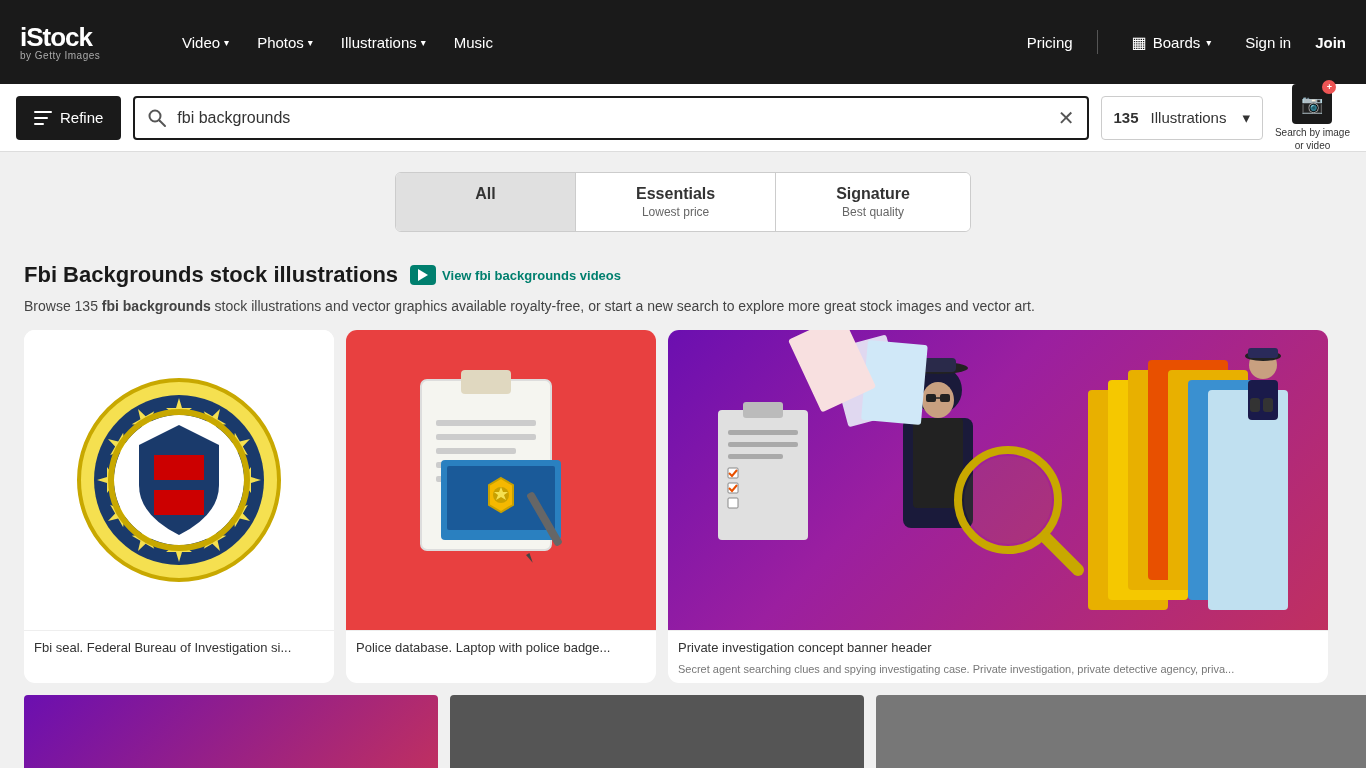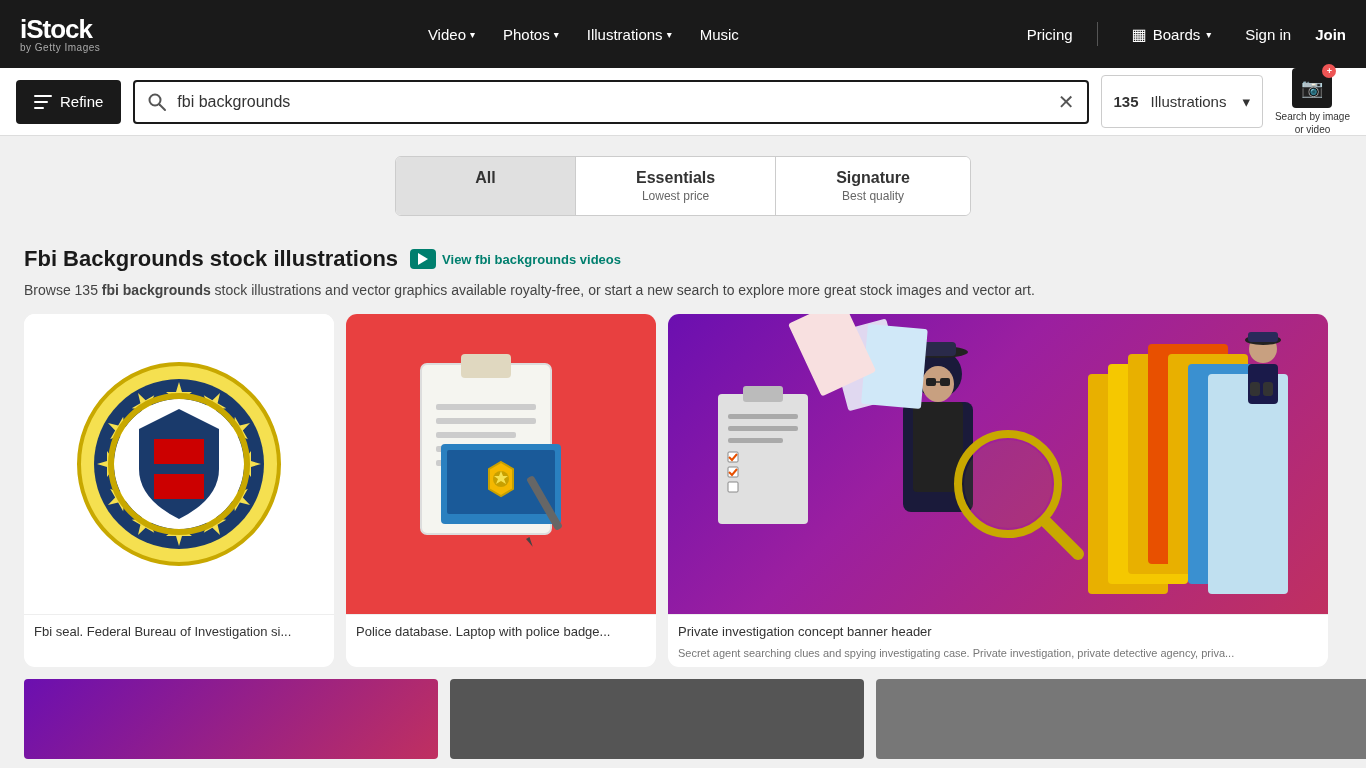--- a/index.html
+++ b/index.html
@@ -1,21 +1,21 @@
 <!DOCTYPE html>
 <html><head>
   <meta charset="utf-8">
   <style>
     * { margin: 0; padding: 0; box-sizing: border-box; }
     body { font-family: Arial, sans-serif; background: #f0f0f0; width: 1366px; min-height: 768px; overflow-x: hidden; }
 
     
     .header {
       background: #1a1a1a;
-      height: 68px;
+      height: 84px;
       display: flex;
       align-items: center;
       padding: 0 20px;
       gap: 30px;
     }
     .logo {
       display: flex;
       flex-direction: column;
       color: white;
       margin-right: 10px;
@@ -31,21 +31,20 @@
     .logo-sub {
       font-size: 10px;
       color: #aaa;
       letter-spacing: 0.5px;
     }
     .nav-links {
       display: flex;
       align-items: center;
       gap: 4px;
       flex: 1;
-      justify-content: center;
     }
     .nav-item {
       color: white;
       font-size: 15px;
       padding: 8px 12px;
       cursor: pointer;
       display: flex;
       align-items: center;
       gap: 4px;
       border-radius: 4px;
@@ -137,21 +136,21 @@
       cursor: pointer;
       font-size: 20px;
       flex-shrink: 0;
     }
     .result-count-wrap {
       display: flex;
       align-items: center;
       gap: 8px;
       border: 1px solid #ccc;
       border-radius: 4px;
-      height: 53px;
+      height: 44px;
       padding: 0 12px;
       cursor: pointer;
       background: white;
       font-size: 15px;
       color: #333;
       white-space: nowrap;
       min-width: 160px;
     }
     .result-count { font-weight: 700; margin-right: 4px; }
     .search-by-image {

